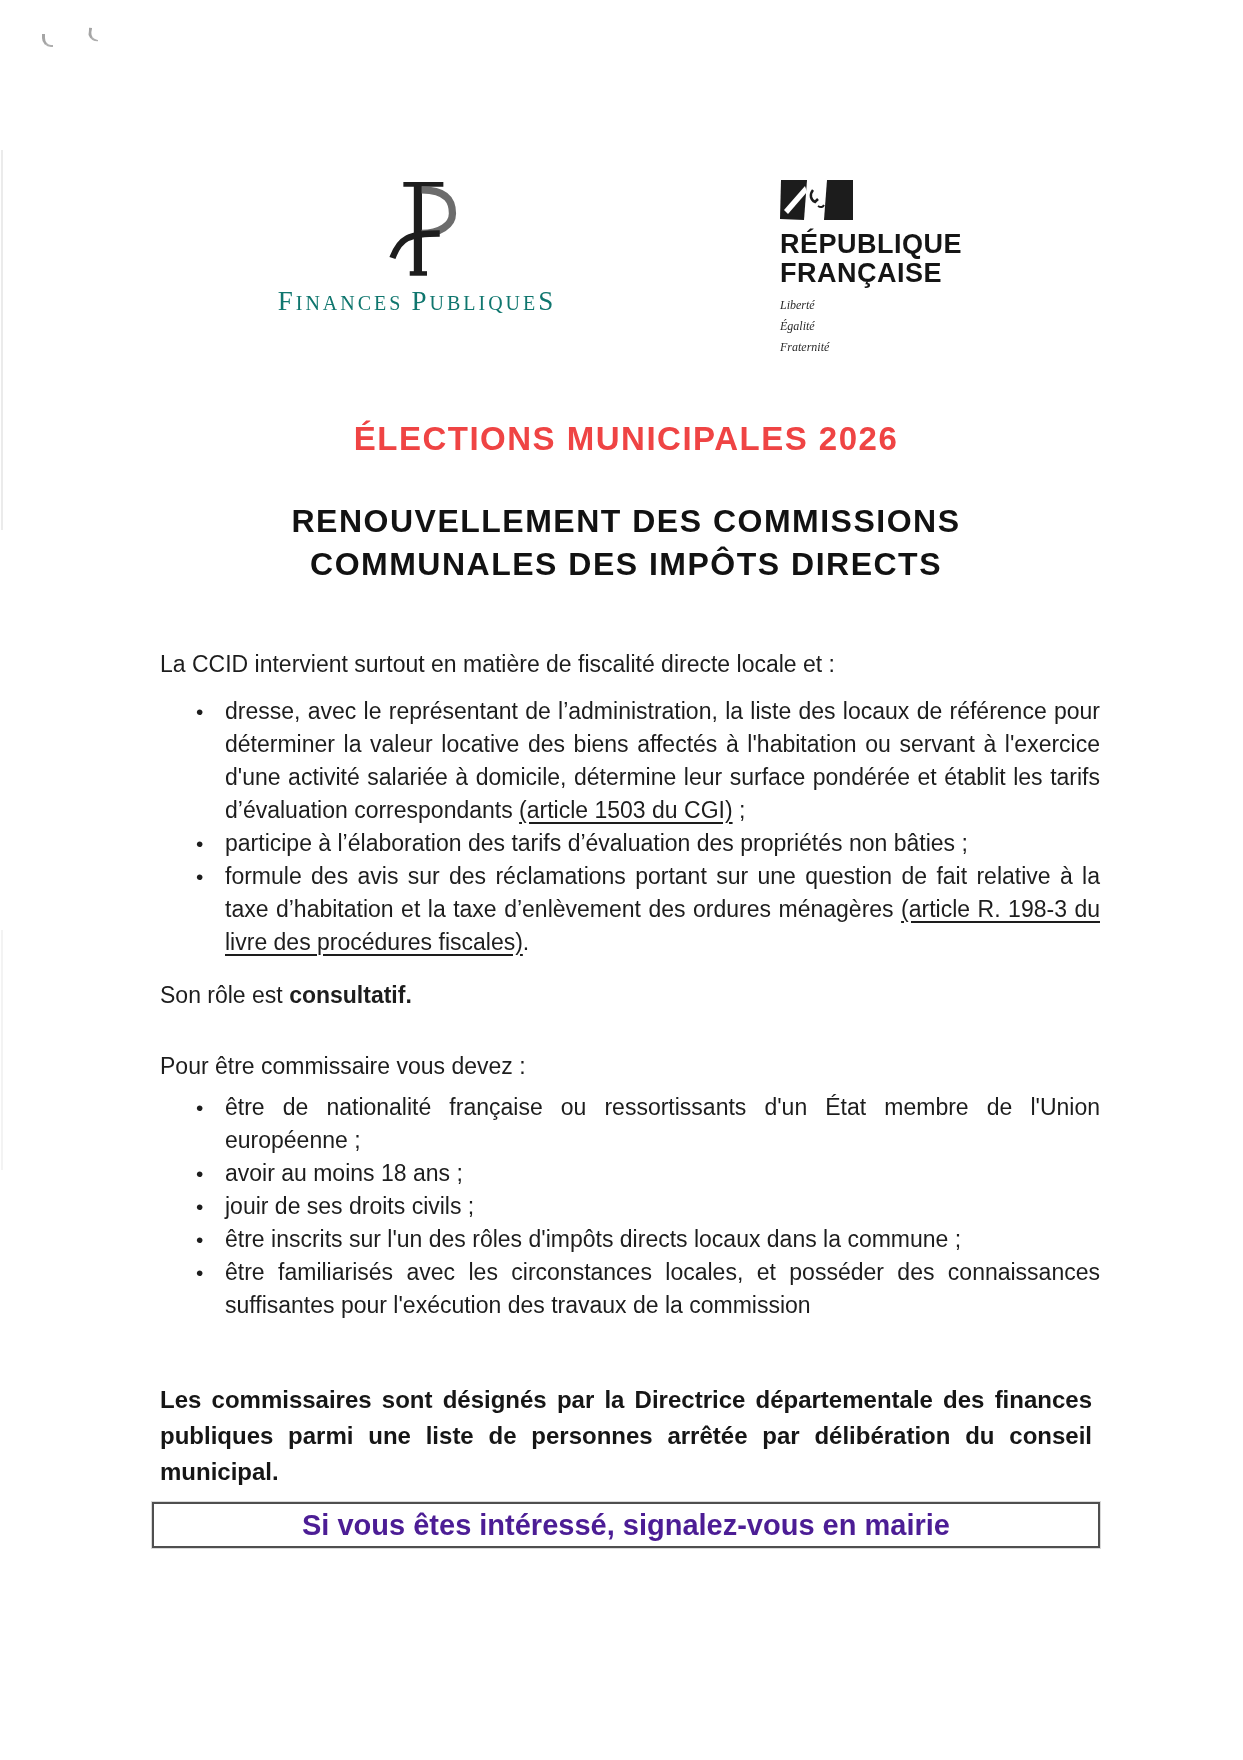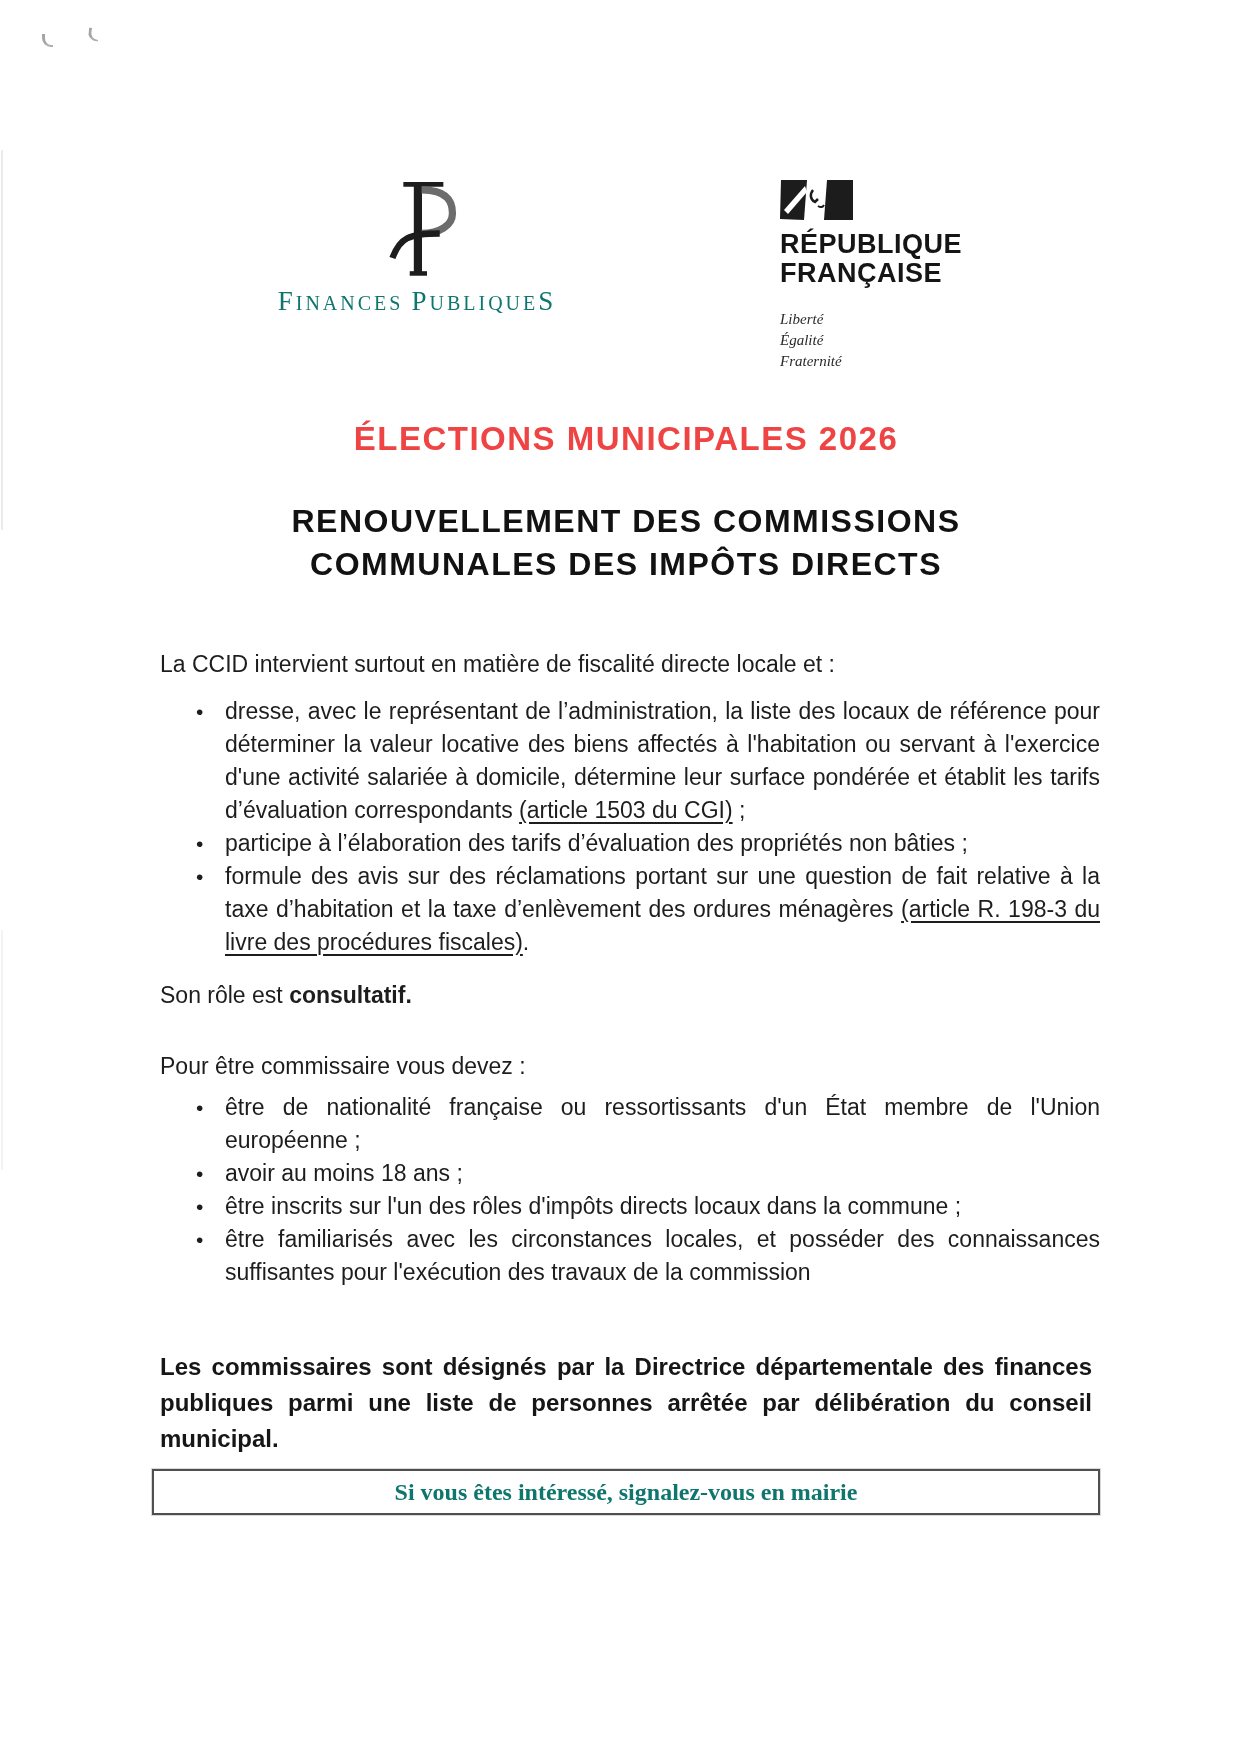--- a/index.html
+++ b/index.html
@@ -16,22 +16,22 @@
 
   
   .fp-logo{position:absolute;left:250px;top:178px;width:334px;text-align:center;}
   .fp-monogram{display:block;margin:0 auto;}
   .fp-label{margin-top:8px;font-family:"Liberation Serif","DejaVu Serif",serif;
             color:#0f766e;letter-spacing:3px;font-size:20px;white-space:nowrap;}
   .fp-label .big{font-size:27px;}
 
   .rf-logo{position:absolute;left:780px;top:178px;width:250px;}
   .rf-title{font-weight:700;font-size:27px;line-height:29px;letter-spacing:.5px;color:#151515;margin-top:4px;}
-  .rf-motto{margin-top:21px;font-family:"Liberation Serif","DejaVu Serif",serif;
-            font-style:italic;font-size:15px;line-height:21px;color:#2a2a2a;}
+  .rf-motto{margin-top:7px;font-family:"Liberation Serif","DejaVu Serif",serif;
+            font-style:italic;font-size:12px;line-height:21px;color:#2a2a2a;}
 
   
   .h1{position:absolute;left:152px;top:420px;width:948px;text-align:center;
       font-size:33px;font-weight:700;letter-spacing:1.5px;color:#ef4444;}
   .h2{position:absolute;left:152px;top:500px;width:948px;text-align:center;
       font-size:32px;font-weight:700;letter-spacing:1.5px;line-height:43px;color:#121212;}
 
   
   .main{position:absolute;left:152px;top:640px;width:948px;font-size:23px;line-height:33px;}
   .main p{margin:8px;}
@@ -41,21 +41,21 @@
   ul.blist li::before{content:"\2022";position:absolute;left:44px;top:0;font-size:21px;}
   .ref{text-decoration:underline;text-underline-offset:4px;text-decoration-thickness:1.5px;}
   .role{margin-top:20px !important;}
   .role b{font-weight:700;}
   .req-intro{margin-top:38px !important;}
   ul.blist.req{margin-top:0;}
   .closing{margin-top:60px !important;font-weight:700;font-size:24px;line-height:36px;text-align:justify;color:#161616;}
   .notice-box{margin-top:12px;height:42px;border:2px solid #4f4f4f;display:flex;
               align-items:center;justify-content:center;background:#fff;
               box-shadow:0 0 0 1px #d9d9d9;}
-  .notice-box span{font-weight:700;font-size:24px;color:#0f766e;font-family:Liberation Serif, serif;}
+  .notice-box span{font-weight:700;font-size:29px;color:#4c1d95;}
 </style>
 </head>
 <body>
 
 <div class="edge-shadow" style="top:150px;height:380px;"></div>
 <div class="edge-shadow" style="top:930px;height:240px;opacity:.6;"></div>
 <div class="speck" style="left:42px;top:34px;"></div>
 <div class="speck s2" style="left:88px;top:28px;"></div>
 
 <div class="fp-logo">
@@ -111,20 +111,21 @@
 
   <p class="role">
     <span>Son rôle est </span><b>consultatif.</b>
   </p>
 
   <p class="req-intro">Pour être commissaire vous devez :</p>
 
   <ul class="blist req">
     <li>être de nationalité française ou ressortissants d'un État membre de l'Union européenne ;</li>
     <li>avoir au moins 18 ans ;</li>
+    <li>jouir de ses droits civils ;</li>
     <li>être inscrits sur l'un des rôles d'impôts directs locaux dans la commune ;</li>
     <li>être familiarisés avec les circonstances locales, et posséder des connaissances suffisantes pour l'exécution des travaux de la commission</li>
   </ul>
 
   <p class="closing">Les commissaires sont désignés par la Directrice départementale des finances publiques parmi une liste de personnes arrêtée par délibération du conseil municipal.</p>
 
   <div class="notice-box">
     <span>Si vous êtes intéressé, signalez-vous en mairie</span>
   </div>
 </div>

